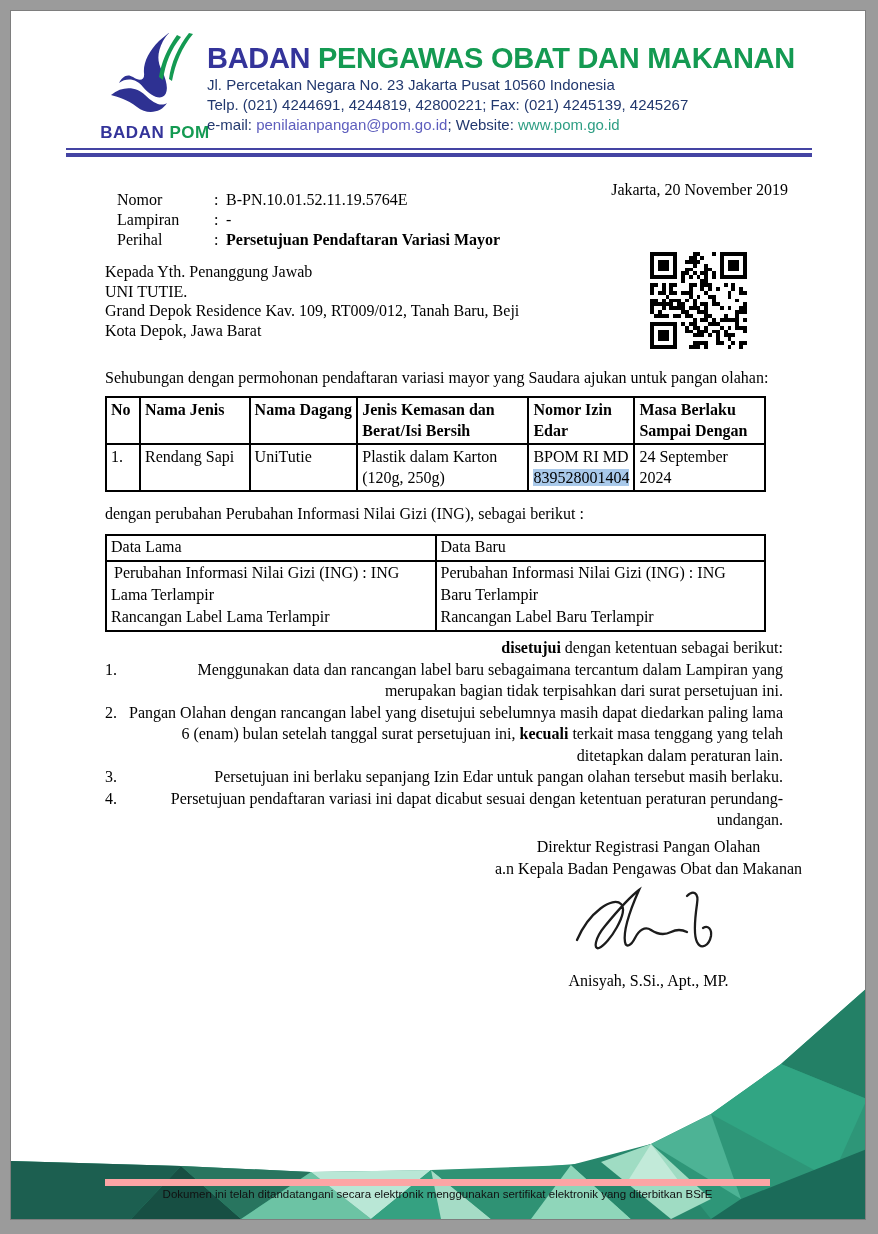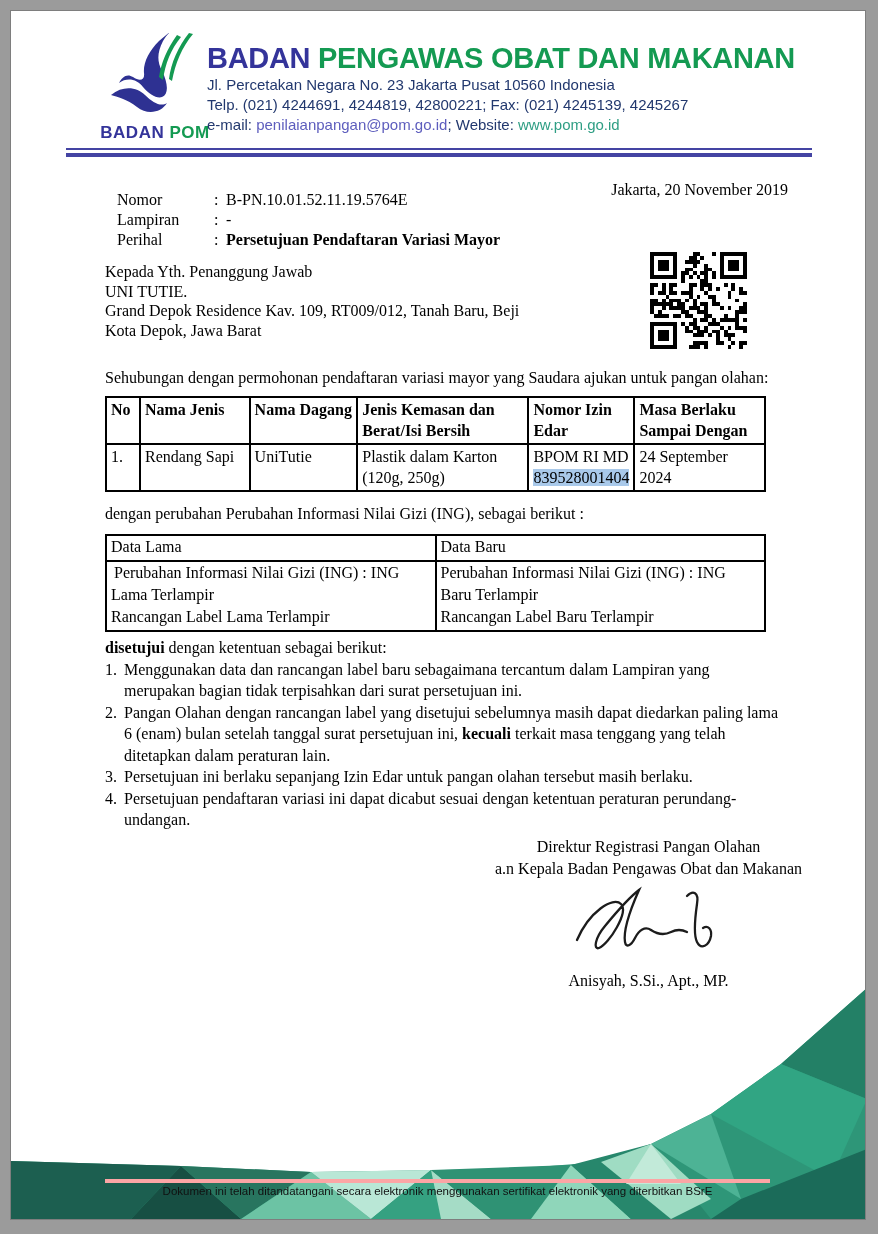--- a/index.html
+++ b/index.html
@@ -46,30 +46,30 @@
   .t1 td{text-align:left;}
   .hl{background:var(--highlight);}
 
   .perubahan{left:94px;top:494px;width:690px;font-size:16px;}
 
   .t2{left:94px;top:523px;width:661px;font-size:16px;table-layout:fixed;}
   .t2 th,.t2 td{border:2px solid #000;padding:0 4px 2px;line-height:22px;vertical-align:top;text-align:left;}
   .t2 th{font-weight:normal;}
   .t2 .p1{text-indent:3px;}
 
-  .conditions{left:94px;top:626px;width:678px;font-size:16px;line-height:21.5px;}
+  .conditions{left:94px;top:626px;width:678px;font-size:16px;line-height:21.5px;text-align:right;}
   .cond-item{position:relative;padding-left:19px;}
   .cond-num{position:absolute;left:0;top:0;}
 
   .sig-block{left:419px;top:825px;width:437px;text-align:center;font-size:16px;line-height:22px;}
   .sig-svg{display:block;margin:2px auto 0;}
   .sig-name{margin-top:12px;}
 
   .footer-art{left:0;bottom:0;width:856px;height:250px;}
-  .footer-note{left:94px;top:1168px;width:665px;border-top:4px solid #fca5a5;text-align:center;
+  .footer-note{left:94px;top:1168px;width:665px;border-top:7px solid #fca5a5;text-align:center;
                font-family:"Liberation Sans",sans-serif;font-size:11.5px;line-height:15px;color:#111;padding-top:1px;}
 </style>
 </head>
 <body>
 
 <div class="frame">
   <div class="page">
 
     <div class="abs logo">
       <svg width="116" height="88" viewBox="0 0 116 88">

